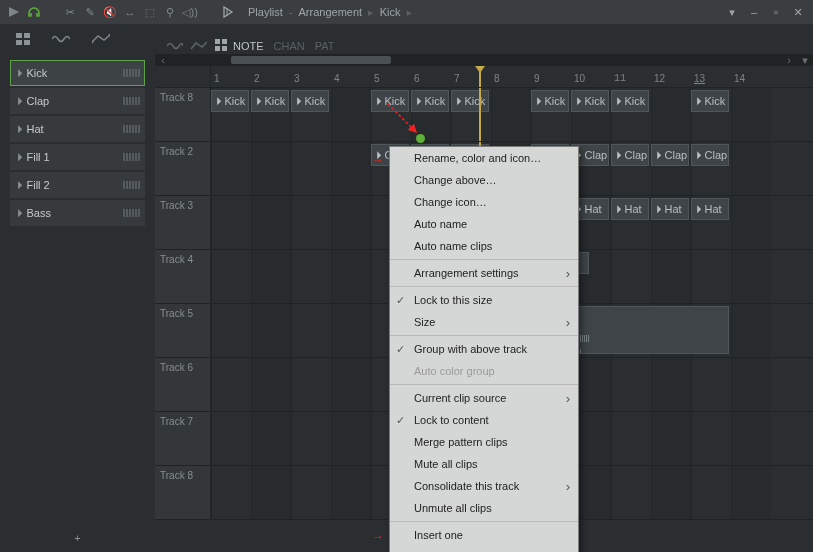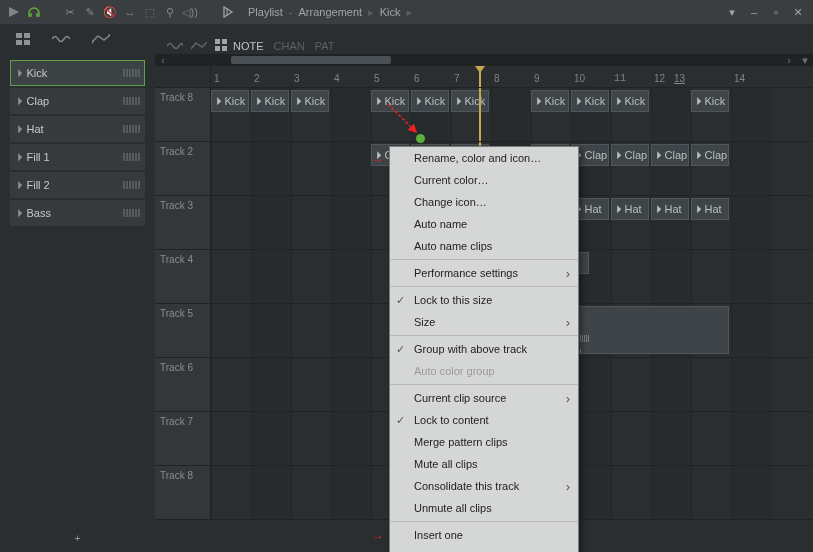--- a/index.html
+++ b/index.html
@@ -261,21 +261,21 @@
           <span class="ruler-num" style="left: 83px;">3</span>
           <span class="ruler-num" style="left: 123px;">4</span>
           <span class="ruler-num" style="left: 163px;">5</span>
           <span class="ruler-num" style="left: 203px;">6</span>
           <span class="ruler-num" style="left: 243px;">7</span>
           <span class="ruler-num" style="left: 283px;">8</span>
           <span class="ruler-num" style="left: 323px;">9</span>
           <span class="ruler-num" style="left: 363px;">10</span>
           <span class="ruler-num" style="left: 403px; font-family: Liberation Mono, monospace;">11</span>
           <span class="ruler-num" style="left: 443px;">12</span>
-          <span class="ruler-num" style="left: 463px; text-decoration: underline;">13</span>
+          <span class="ruler-num" style="left: 483px; text-decoration: underline;">13</span>
           <span class="ruler-num" style="left: 523px;">14</span>
           <div class="playhead" style="left: 268px;">
             <div class="ph-tri"></div>
           </div>
         </div>
     </div>
 
     <div class="tracks-wrap">
       <div class="tracks" id="tracks">
           <div class="track-row">
@@ -619,34 +619,34 @@
         </defs>
       <line x1="2" y1="2" x2="30" y2="30" stroke="#e22" stroke-width="1.5" stroke-dasharray="3,2" marker-end="url(#ah)"></line>
     </svg>
 
     <div class="ctx-menu" id="ctx-menu">
         <div class="ctx-item">
           <span>Rename, color and icon…</span>
           <span class="r-arrow">→</span>
         </div>
         <div class="ctx-item">
-          <span>Current color…</span>
+          <span>Change above…</span>
         </div>
         <div class="ctx-item">
           <span>Change icon…</span>
         </div>
         <div class="ctx-item">
           <span>Auto name</span>
         </div>
         <div class="ctx-item">
           <span>Auto name clips</span>
         </div>
         <div class="ctx-sep"></div>
         <div class="ctx-item ctx-sub">
-          <span>Performance settings</span>
+          <span>Arrangement settings</span>
         </div>
         <div class="ctx-sep"></div>
         <div class="ctx-item ctx-check">
           <span>Lock to this size</span>
         </div>
         <div class="ctx-item ctx-sub">
           <span>Size</span>
         </div>
         <div class="ctx-sep"></div>
         <div class="ctx-item ctx-check">

